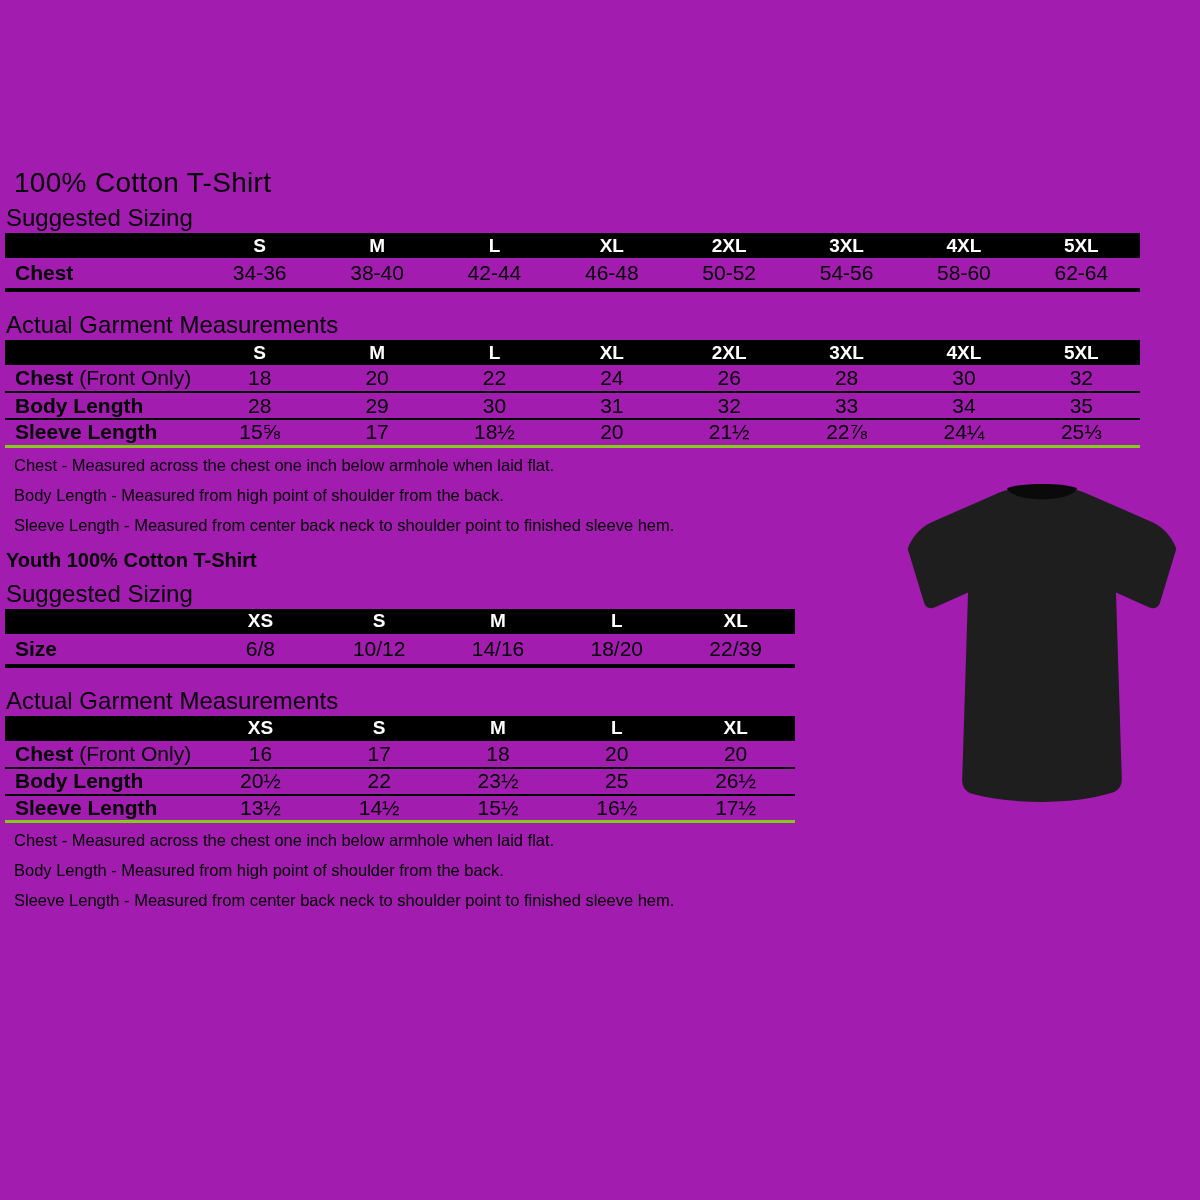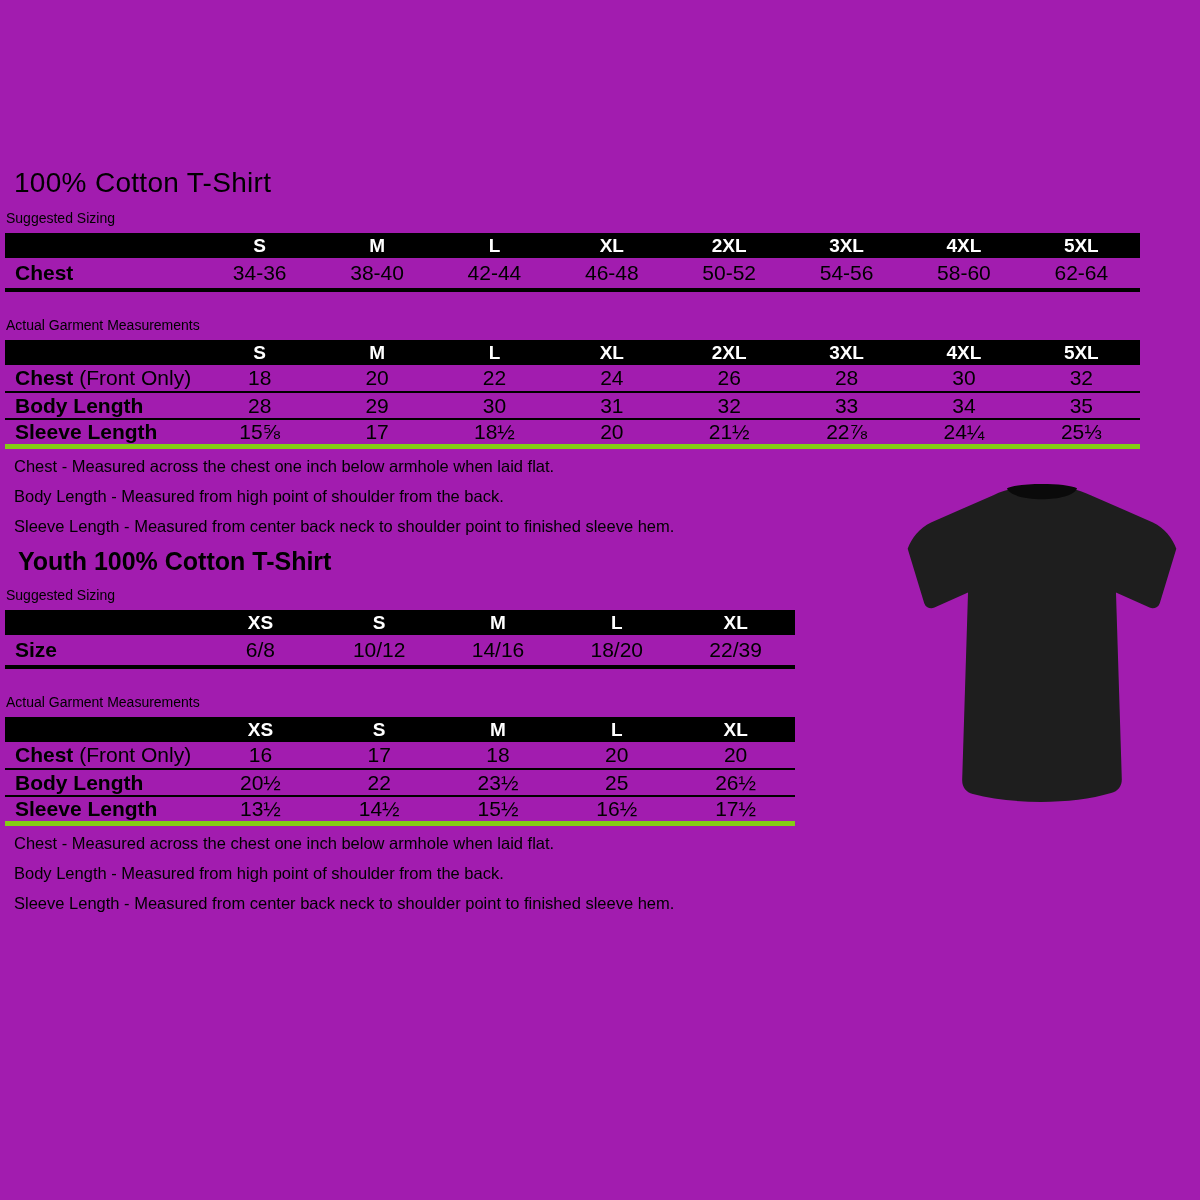--- a/index.html
+++ b/index.html
@@ -13,44 +13,44 @@
   .content { position:absolute; top:165px; left:0; width:1200px; }
 
   .header-row { position:relative; height:38px; }
   .main-title { position:absolute; left:14px; top:2px; font-size:28px; letter-spacing:0.3px; }
   .banner {
     position:absolute; left:345px; top:0; width:557px; height:38px;
     background:#000; color:#fff; font-weight:bold; font-size:29px;
     letter-spacing:5px; text-align:center; line-height:39px;
   }
 
-  .section-label { font-size:14px; margin:5px 10px 5px 6px; line-height:20px; }
+  .section-label { font-size:24px; margin:5px 10px 5px 6px; line-height:20px; }
   .gap-lg { margin-top:23px; }
 
   table { border-collapse:collapse; table-layout:fixed; margin-left:5px; }
   table.tbl-adult { width:1135px; }
   table.tbl-youth { width:790px; }
   thead th {
     background:#000; color:#fff; font-size:19px; font-weight:bold;
     height:25px; text-align:center; padding:0;
   }
   tbody td { font-size:21px; text-align:center; padding:0; }
   .suggested tbody td { height:32px; }
   .actual tbody td { height:27px; }
   .suggested tbody tr { border-bottom:4px solid #000; }
   .actual tbody tr { border-bottom:2px solid #000; }
-  .actual tbody tr:last-child { border-bottom:5px solid #84cc16; }
+  .actual tbody tr:last-child { border-bottom:3px solid #84cc16; }
   td.row-label { text-align:left; padding-left:10px; }
   td.row-label b { font-weight:bold; }
   th.label-col { width:196px; }
 
   .notes { margin:8px 0 0 14px; }
   .notes p { font-size:16.5px; line-height:19px; margin:0 0 11px 0; }
 
-  .youth-title { font-size:25px; font-weight:bold; margin:2px 0 10px 18px; line-height:28px; }
+  .youth-title { font-size:20px; font-weight:bold; margin:2px 0 10px 6px; line-height:28px; }
 
   .tshirt { position:absolute; left:896px; top:474px; width:292px; height:348px; }
 </style>
 </head>
 <body>
 
 <div class="page">
   <div class="content">
 
     <div class="header-row">

